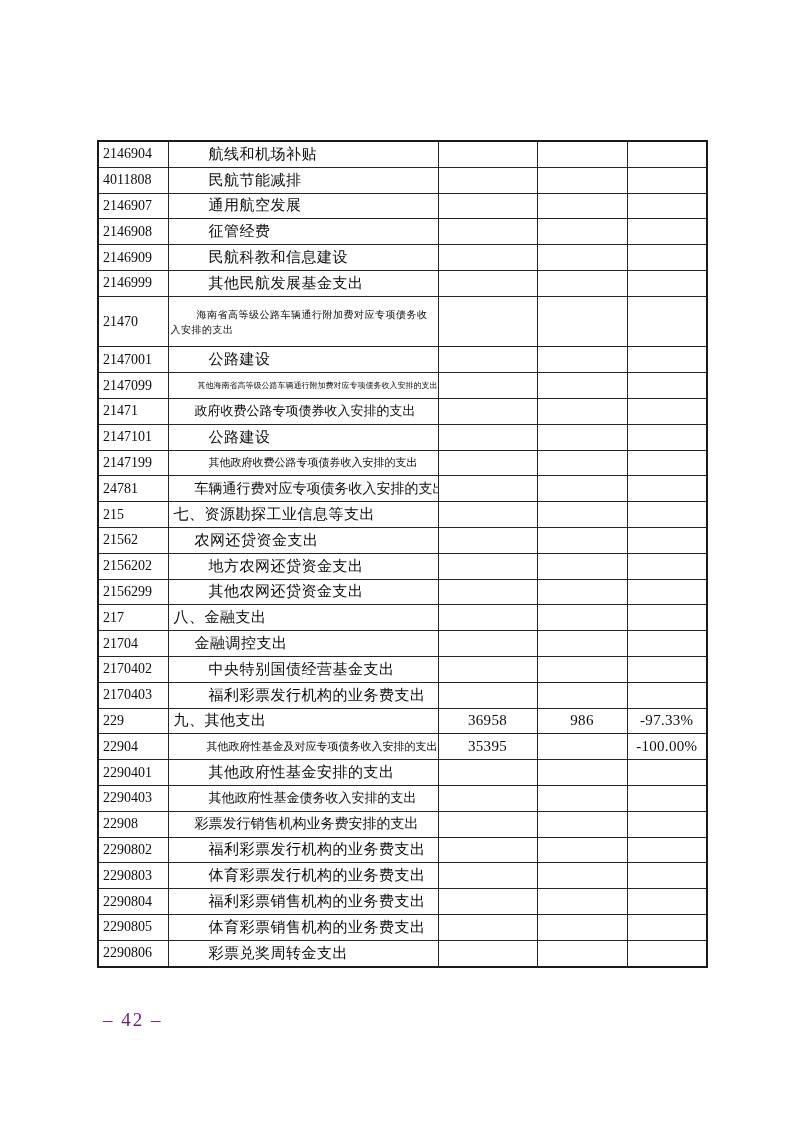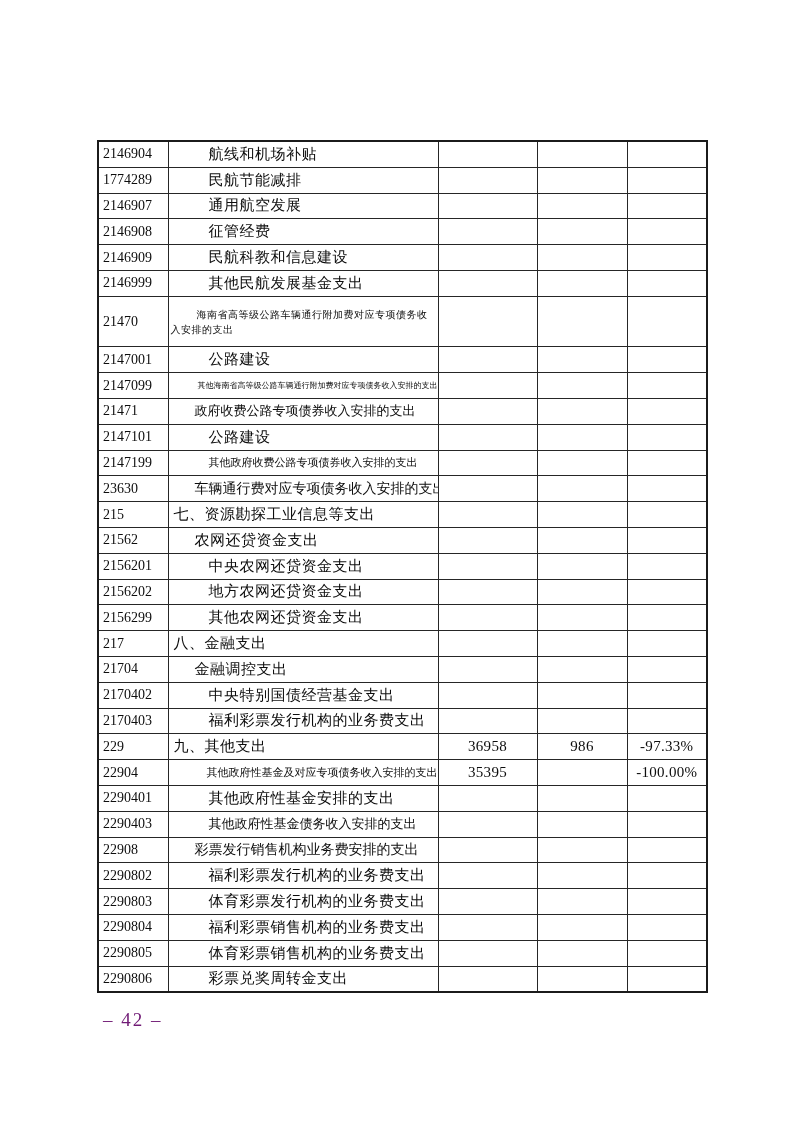--- a/index.html
+++ b/index.html
@@ -79,21 +79,21 @@
   </colgroup>
   <tbody id="table-body">
       <tr>
         <td class="code-cell">2146904</td>
         <td class="desc-cell ind3">航线和机场补贴</td>
         <td class="value-cell"></td>
         <td class="value-cell"></td>
         <td class="value-cell"></td>
       </tr>
       <tr>
-        <td class="code-cell">1774289</td>
+        <td class="code-cell">4011808</td>
         <td class="desc-cell ind3">民航节能减排</td>
         <td class="value-cell"></td>
         <td class="value-cell"></td>
         <td class="value-cell"></td>
       </tr>
       <tr>
         <td class="code-cell">2146907</td>
         <td class="desc-cell ind3">通用航空发展</td>
         <td class="value-cell"></td>
         <td class="value-cell"></td>
@@ -156,43 +156,36 @@
         <td class="value-cell"></td>
       </tr>
       <tr>
         <td class="code-cell">2147199</td>
         <td class="desc-cell ind3" style="font-size: 11px; letter-spacing: 0px;">其他政府收费公路专项债券收入安排的支出</td>
         <td class="value-cell"></td>
         <td class="value-cell"></td>
         <td class="value-cell"></td>
       </tr>
       <tr>
-        <td class="code-cell">23630</td>
+        <td class="code-cell">24781</td>
         <td class="desc-cell ind2" style="font-size: 14px; letter-spacing: 0px;">车辆通行费对应专项债务收入安排的支出</td>
         <td class="value-cell"></td>
         <td class="value-cell"></td>
         <td class="value-cell"></td>
       </tr>
       <tr>
         <td class="code-cell">215</td>
         <td class="desc-cell ind1">七、资源勘探工业信息等支出</td>
         <td class="value-cell"></td>
         <td class="value-cell"></td>
         <td class="value-cell"></td>
       </tr>
       <tr>
         <td class="code-cell">21562</td>
         <td class="desc-cell ind2">农网还贷资金支出</td>
-        <td class="value-cell"></td>
-        <td class="value-cell"></td>
-        <td class="value-cell"></td>
-      </tr>
-      <tr>
-        <td class="code-cell">2156201</td>
-        <td class="desc-cell ind3">中央农网还贷资金支出</td>
         <td class="value-cell"></td>
         <td class="value-cell"></td>
         <td class="value-cell"></td>
       </tr>
       <tr>
         <td class="code-cell">2156202</td>
         <td class="desc-cell ind3">地方农网还贷资金支出</td>
         <td class="value-cell"></td>
         <td class="value-cell"></td>
         <td class="value-cell"></td>

